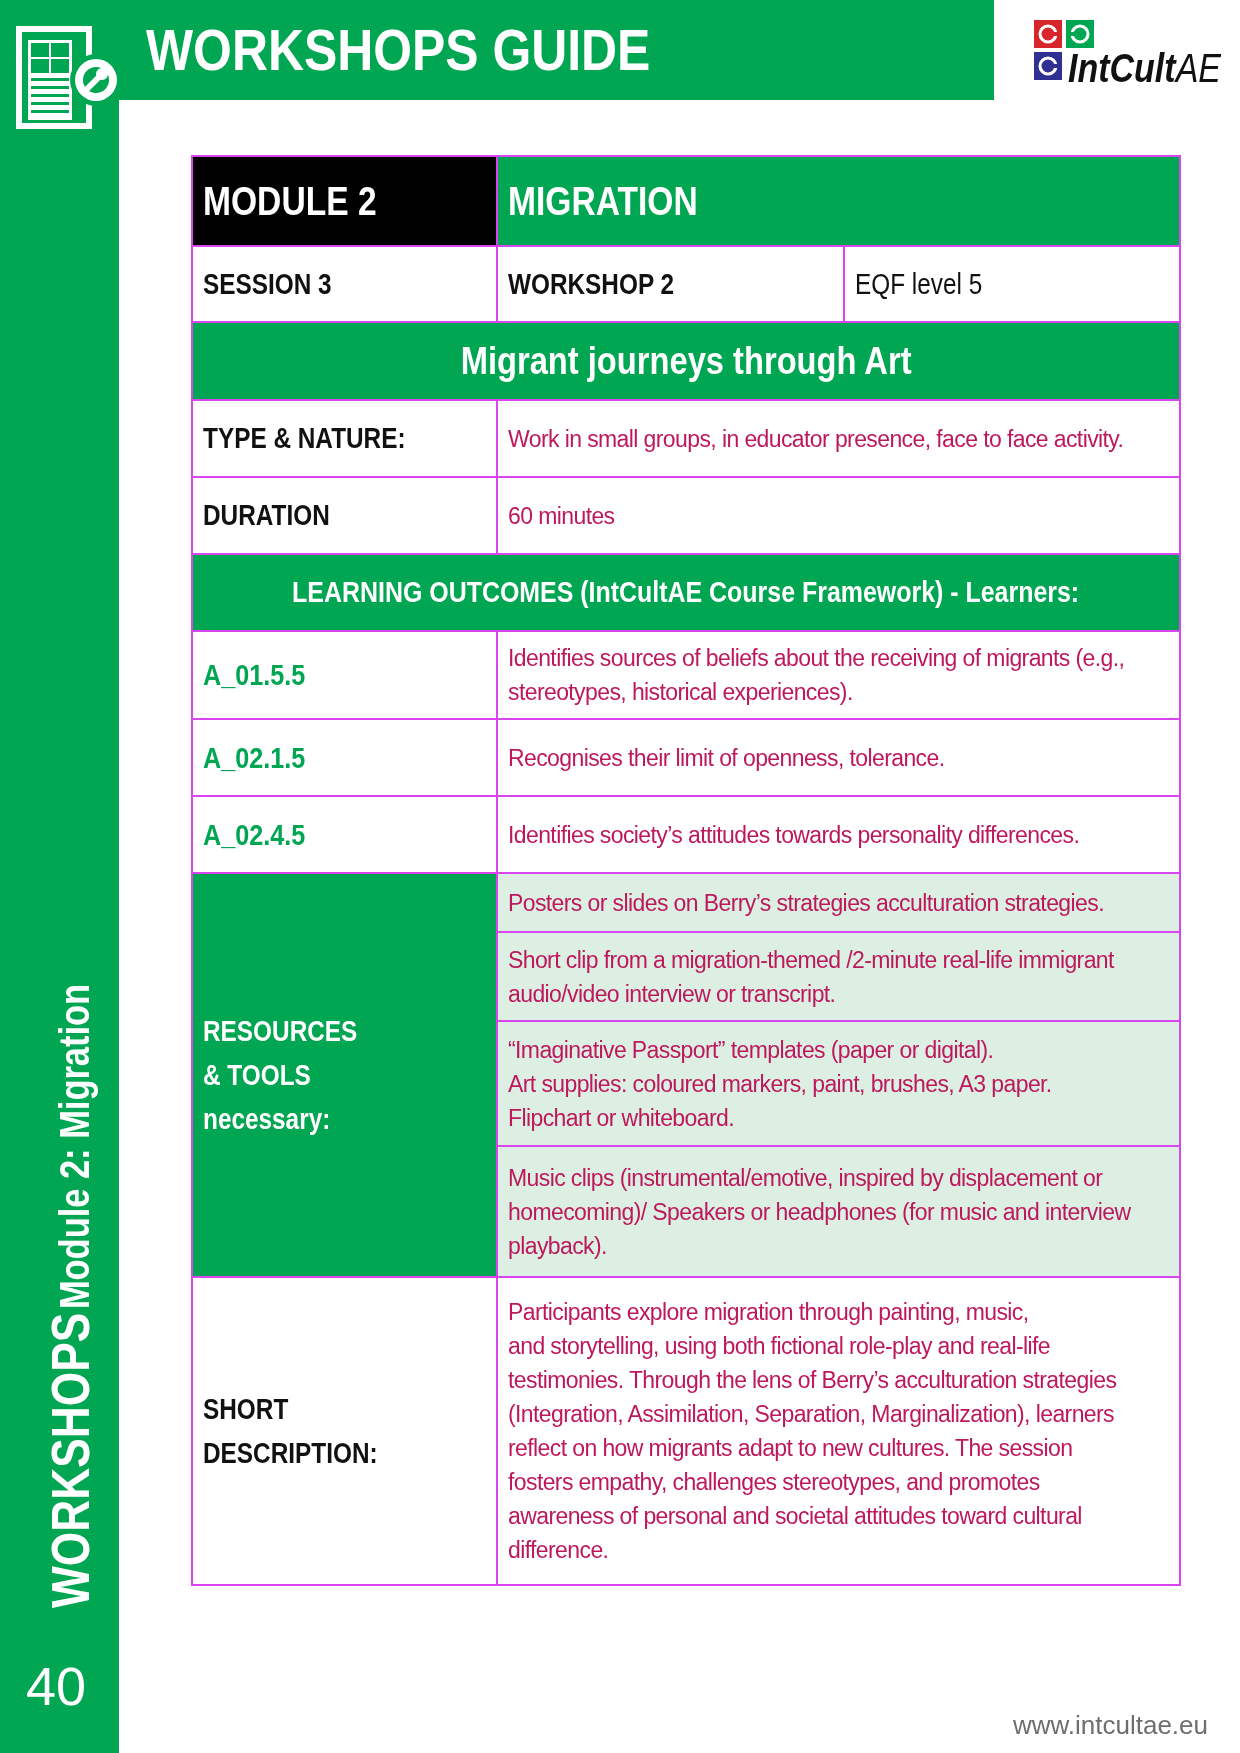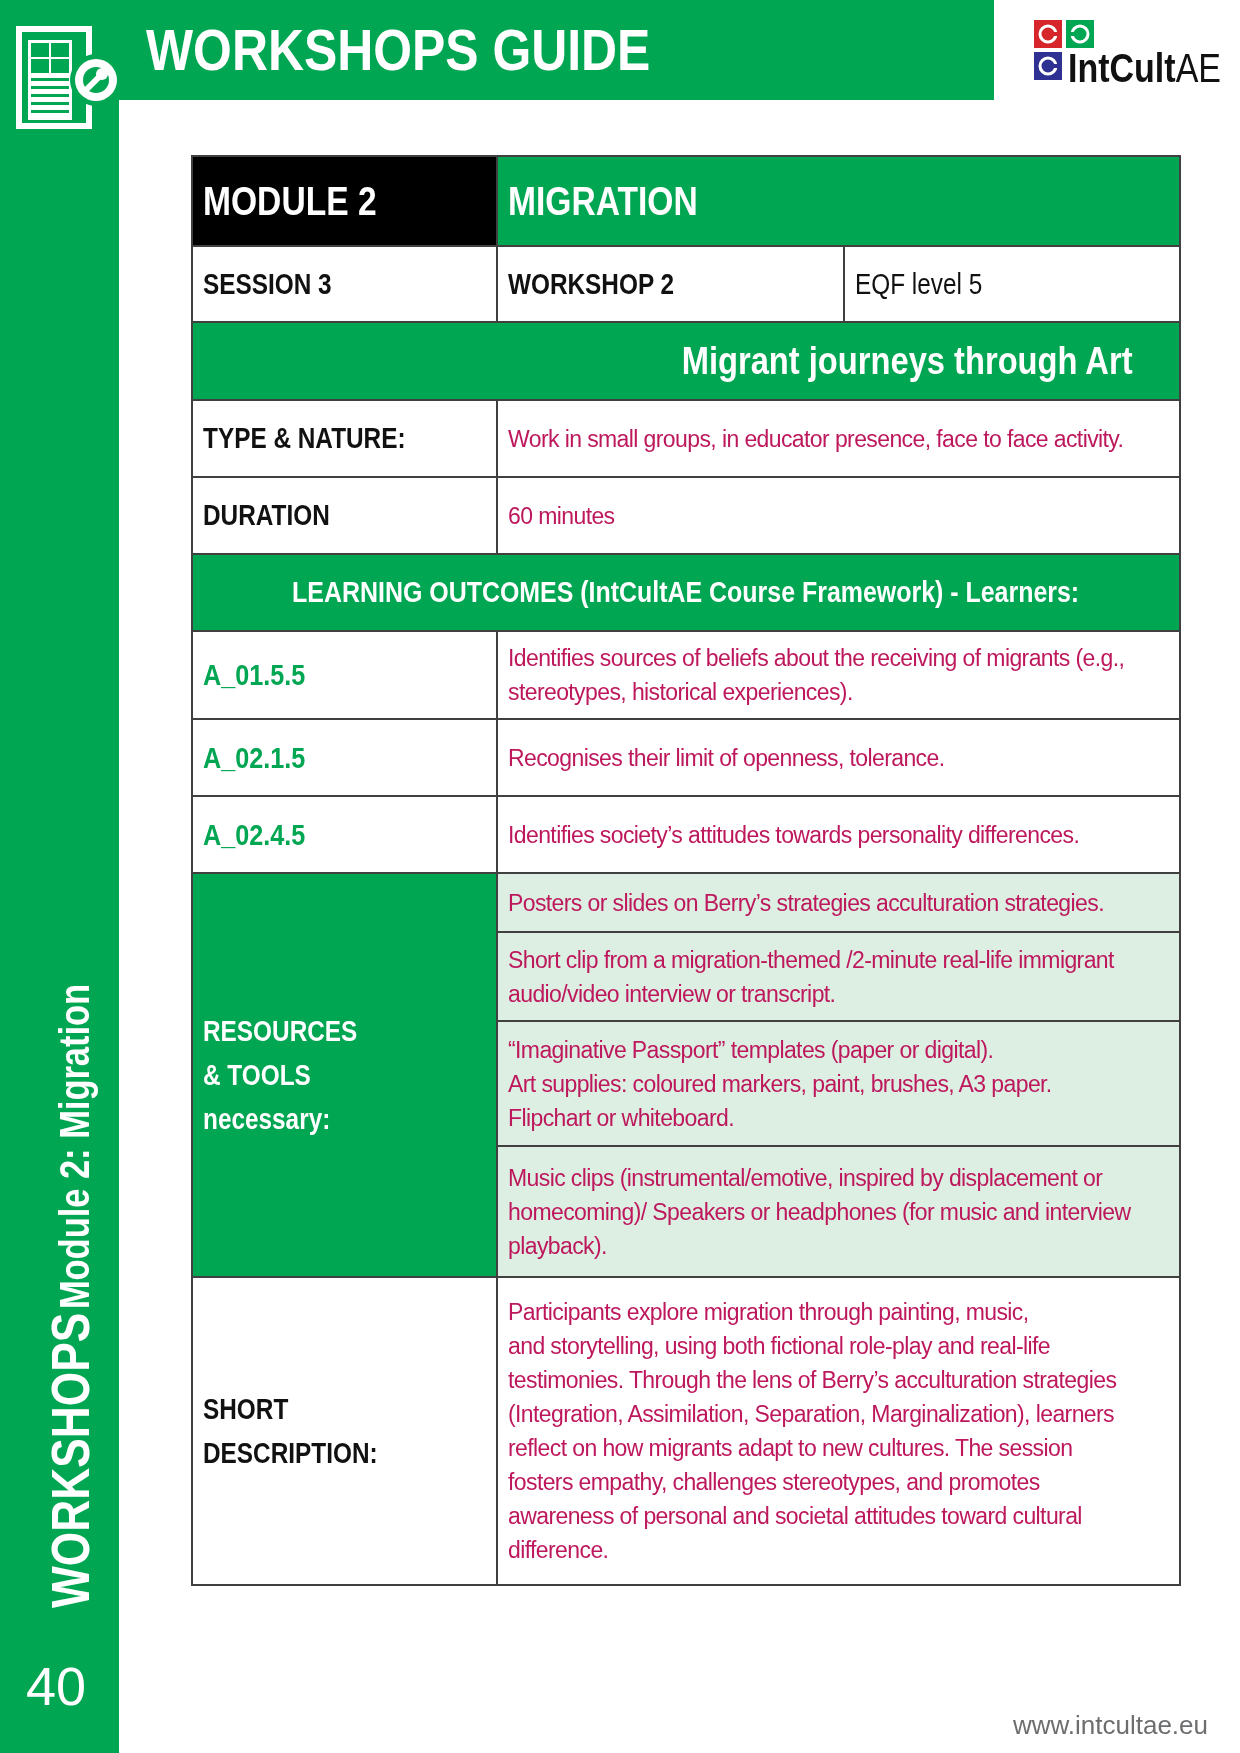--- a/index.html
+++ b/index.html
@@ -3,47 +3,47 @@
 <meta charset="utf-8">
 <style>
   html, body { margin: 0; padding: 0; }
   body { width: 1240px; height: 1753px; position: relative; background: #ffffff; overflow: hidden;
          font-family: "Liberation Sans", sans-serif; }
   .sidebar { position: absolute; left: 0; top: 0; width: 119px; height: 1753px; background: #00A651; }
   .header-band { position: absolute; left: 0; top: 0; width: 994px; height: 100px; background: #00A651; }
   .doc-icon { position: absolute; left: 16px; top: 26px; width: 106px; height: 106px; }
   .header-title { position: absolute; left: 146px; top: 14px; color: #fff; font-weight: bold; font-size: 58px;
                   line-height: 72px; letter-spacing: 0px; transform: scaleX(0.86); transform-origin: left center; white-space: nowrap; }
-  .logo { position: absolute; left: 1034px; top: 20px; width: 180px; height: 70px; }
+  .logo { position: absolute; left: 1034px; top: 20px; width: 180px; height: 70px; font-style: italic; }
   .logo .sq { position: absolute; width: 28px; height: 28px; }
   .logo .sq svg { width: 28px; height: 28px; display: block; }
   .logo-text { position: absolute; left: 34px; top: 26px; font-size: 40px; line-height: 44px; color: #111; white-space: nowrap;
                transform: scaleX(0.85); transform-origin: left center; }
   .logo-text b { font-weight: bold; }
   .vertical { position: absolute; left: 40px; top: 1608px; transform: rotate(-90deg); transform-origin: left top;
               color: #fff; white-space: nowrap; font-weight: bold; }
   .vertical .big { font-size: 54px; }
   .vertical .small { font-size: 42px; }
   .vertical-inner { display: inline-block; transform: scaleX(0.82); transform-origin: left center; line-height: 60px; }
   .page-number { position: absolute; left: 26px; top: 1656px; color: #fff; font-weight: normal; font-size: 54px; line-height: 60px; }
   .url { position: absolute; right: 32px; top: 1710px; color: #6d6e70; font-weight: normal; font-size: 26px; line-height: 30px; }
 
   table.guide { position: absolute; left: 191px; top: 155px; width: 990px; border-collapse: collapse; }
-  table.guide td { border: 2px solid #404040; padding: 0 10px; vertical-align: middle; }
+  table.guide td { border: 2px solid #d946ef; padding: 0 10px; vertical-align: middle; }
   .c1 { width: 283px; }
   .bold-label { font-weight: bold; font-size: 29px; color: #111; }
   .sq-text { display: inline-block; transform: scaleX(0.84); transform-origin: left center; white-space: nowrap; }
   .wrap-text { display: block; font-size: 23px; line-height: 34px; color: #be185d; letter-spacing: -0.6px; }
   .row-module td { height: 88px; }
   .cell-black { background: #000; color: #fff; }
   .cell-green { background: #00A651; color: #fff; }
   .cell-light { background: #DCEFE2; }
   .module-text { font-weight: bold; font-size: 40px; }
   .row-session td { height: 74px; margin-top: 20px; }
-  .row-title td { height: 76px; text-align: right; }
+  .row-title td { height: 76px; text-align: center; }
   .title-text { font-weight: bold; font-size: 38px; color: #fff; display: inline-block; transform: scaleX(0.86); white-space: nowrap; }
   .row-std td { height: 75px; }
   .lo-header { font-weight: bold; font-size: 29px; color: #fff; display: inline-block; transform: scaleX(0.86); white-space: nowrap; }
   .lo-code { font-weight: bold; font-size: 30px; color: #00A651; }
   .row-lo1 td { height: 86px; }
   .res-label { font-weight: bold; font-size: 29px; color: #fff; line-height: 44px; }
   .row-desc td { height: 306px; }
 </style>
 </head>
 <body>

